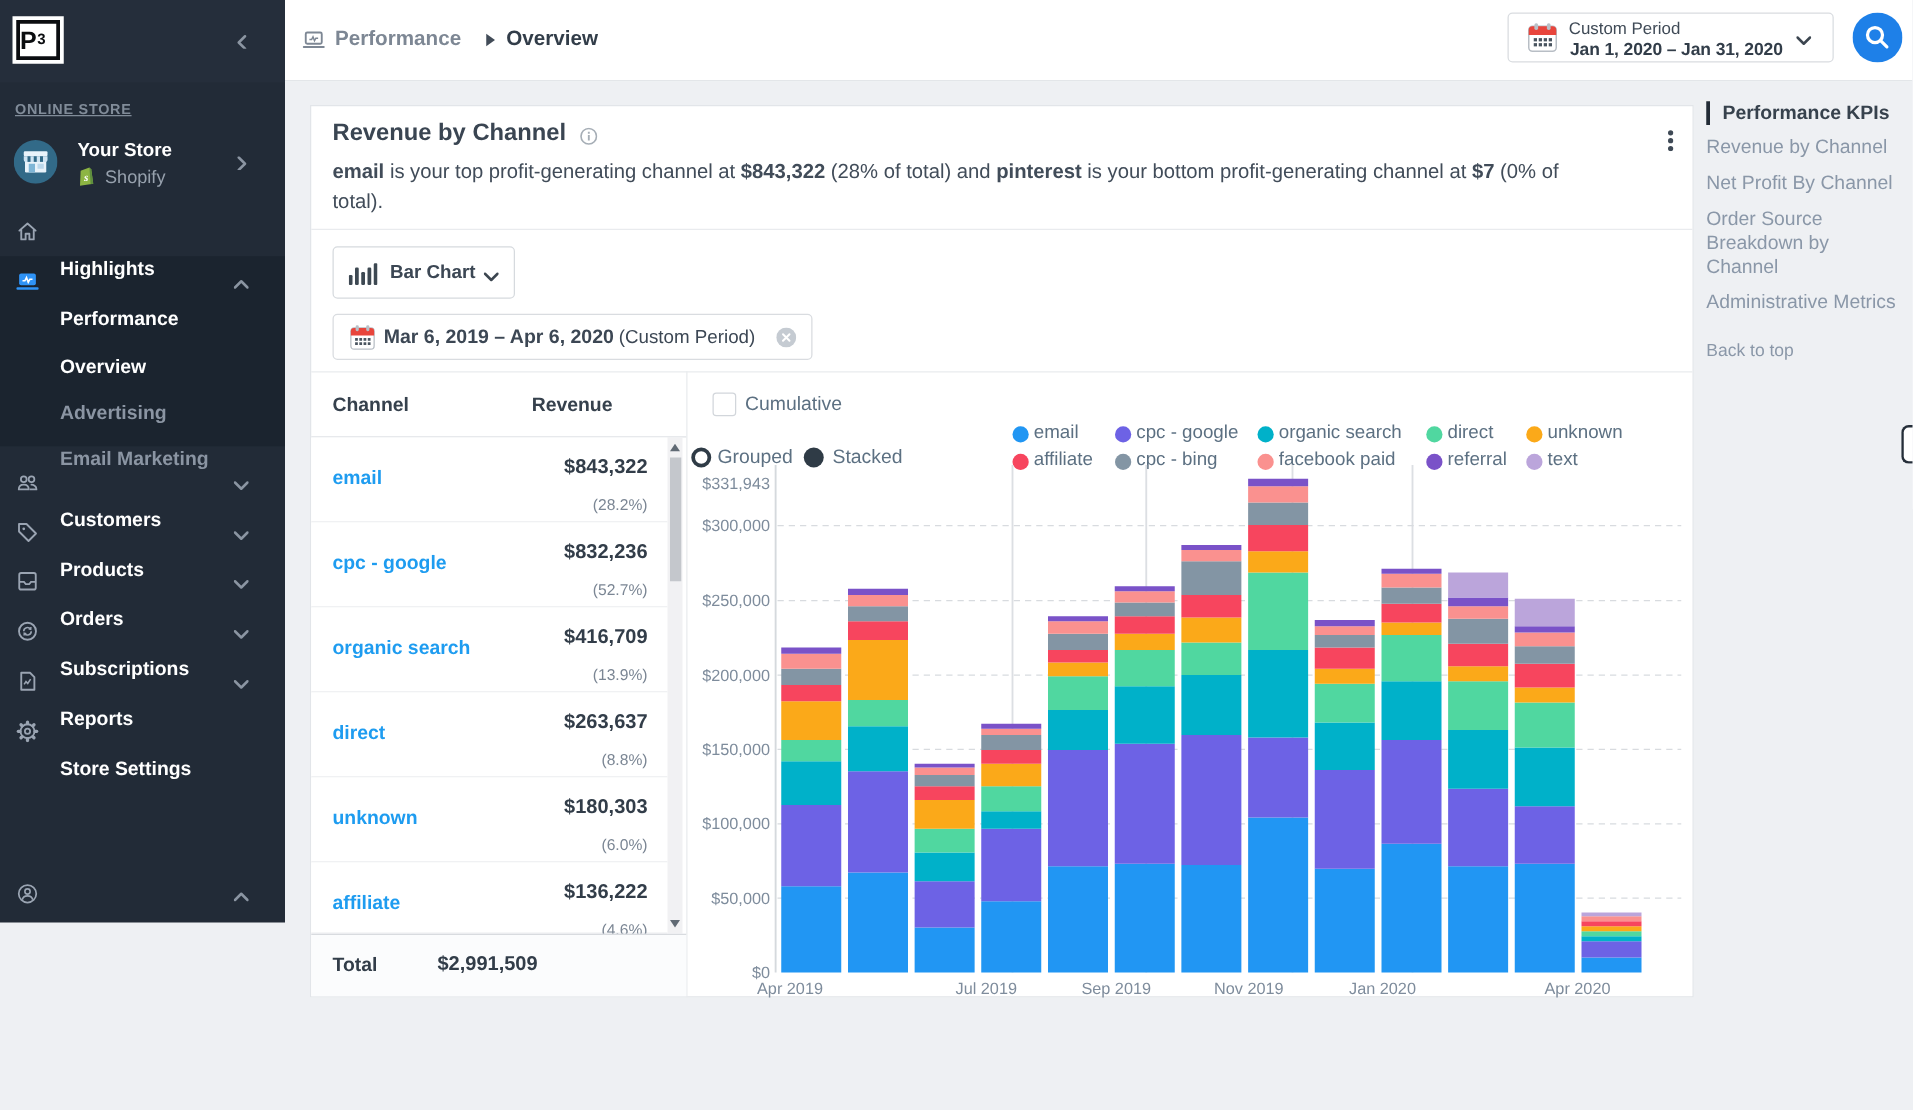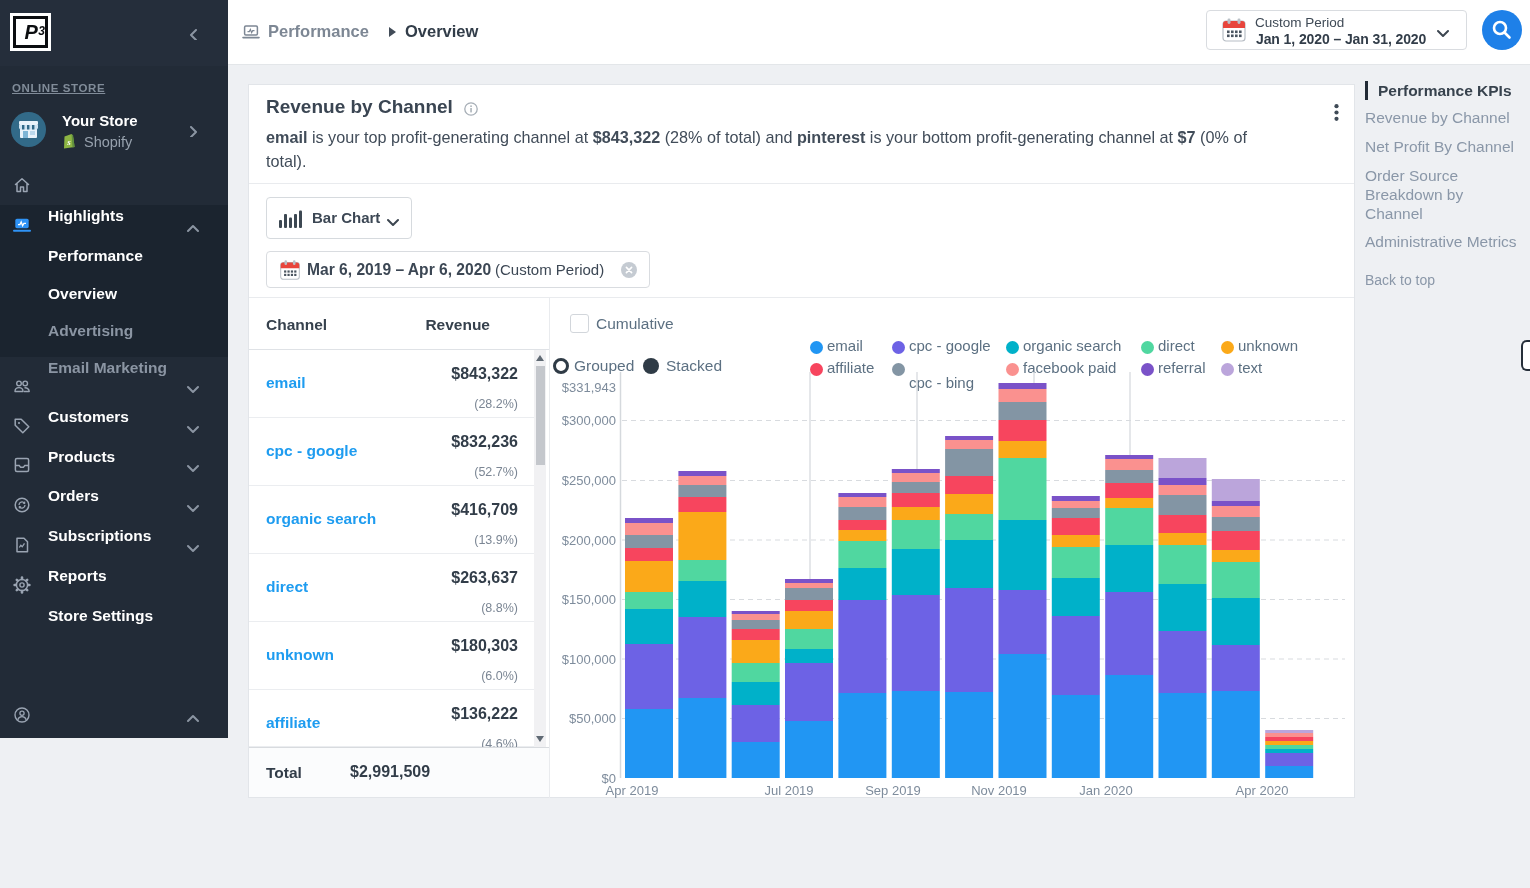--- a/index.html
+++ b/index.html
@@ -1,21 +1,21 @@
 <!DOCTYPE html>
 <html><head><meta charset="utf-8">
 <style>
 * { margin:0; padding:0; box-sizing:border-box; }
 html,body { width:1530px; height:888px; overflow:hidden; font-family:"Liberation Sans",sans-serif; background:#eef0f3; position:relative; }
 .abs { position:absolute; }
 
 #sidebar { position:absolute; left:0; top:0; width:228px; height:738px; background:#222b37; }
 #sbhead { position:absolute; left:0; top:0; width:228px; height:66px; background:#252e3b; }
 #logo { position:absolute; left:10px; top:13px; width:41px; height:38px; background:#fff; }
-#logoin { position:absolute; left:3px; top:3px; right:3px; bottom:3px; border:3px solid #0b0d10; color:#0b0d10; font-weight:bold; font-size:20px; text-align:right; line-height:25px;font-style:italic; }
+#logoin { position:absolute; left:3px; top:3px; right:3px; bottom:3px; border:3px solid #0b0d10; color:#0b0d10; font-weight:bold; font-size:20px; text-align:left; line-height:25px; }
 .sblabel { position:absolute; left:12px; top:82px; font-size:11.5px; font-weight:bold; letter-spacing:0.6px; color:#818c99;text-decoration:underline; }
 .navt { position:absolute; left:48px; font-size:15.5px; font-weight:bold;margin-top:32px; }
 #activebg { position:absolute; left:0; top:205px; width:228px; height:152px; background:#1b242f; }
 
 #topbar { position:absolute; left:228px; top:0; width:1302px; height:65px; background:#fff; border-bottom:1px solid #e3e6e9; }
 
 #card { position:absolute; left:248px; top:84px; width:1107px; height:714px; background:#fff; border:1px solid #e2e5e9; }
 .axlab { font-size:13px; fill:#7e8c9c; font-family:"Liberation Sans",sans-serif; }
 .ldot { position:absolute; width:13px; height:13px; border-radius:50%; }
 .llab { position:absolute; font-size:15px; color:#5c7082; white-space:nowrap; }
@@ -314,21 +314,21 @@
 <div class="llab" style="left:909px;top:337px">cpc - google</div>
 <div class="ldot" style="left:1005.5px;top:340.5px;background:#00b1c9"></div>
 <div class="llab" style="left:1023px;top:337px">organic search</div>
 <div class="ldot" style="left:1140.5px;top:340.5px;background:#50d7a0"></div>
 <div class="llab" style="left:1158px;top:337px">direct</div>
 <div class="ldot" style="left:1220.5px;top:340.5px;background:#fba919"></div>
 <div class="llab" style="left:1238px;top:337px">unknown</div>
 <div class="ldot" style="left:809.5px;top:362.5px;background:#f7455e"></div>
 <div class="llab" style="left:827px;top:359px">affiliate</div>
 <div class="ldot" style="left:891.5px;top:362.5px;background:#8395a4"></div>
-<div class="llab" style="left:909px;top:374px">cpc - bing</div>
+<div class="llab" style="left:909px;top:359px">cpc - bing</div>
 <div class="ldot" style="left:1005.5px;top:362.5px;background:#fa918f"></div>
 <div class="llab" style="left:1023px;top:359px">facebook paid</div>
 <div class="ldot" style="left:1140.5px;top:362.5px;background:#7a52c8"></div>
 <div class="llab" style="left:1158px;top:359px">referral</div>
 <div class="ldot" style="left:1220.5px;top:362.5px;background:#bba5db"></div>
 <div class="llab" style="left:1238px;top:359px">text</div>
 
 <svg class="abs" style="left:550px;top:297px" width="805" height="508" viewBox="550 297 805 508">
 <line x1="620.5" y1="372" x2="620.5" y2="778" stroke="#d5d9dd" stroke-width="1.5"></line>
 <line x1="810" y1="372" x2="810" y2="778" stroke="#dcdfe3" stroke-width="1.5"></line>

